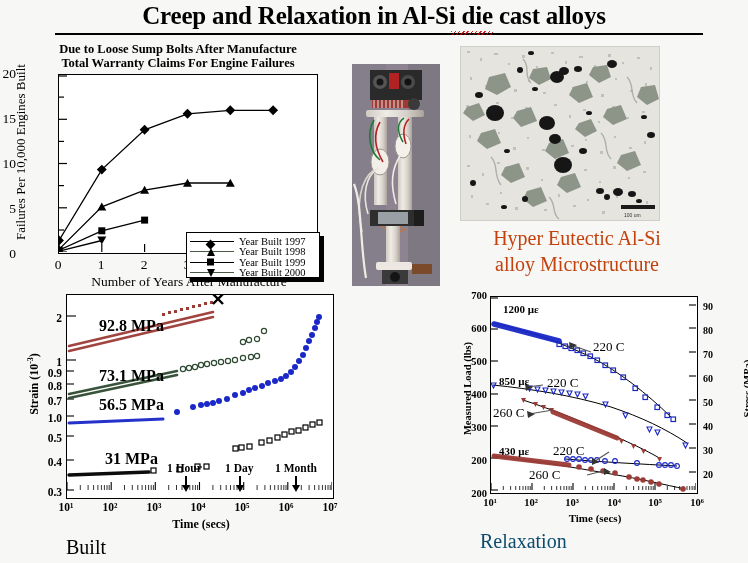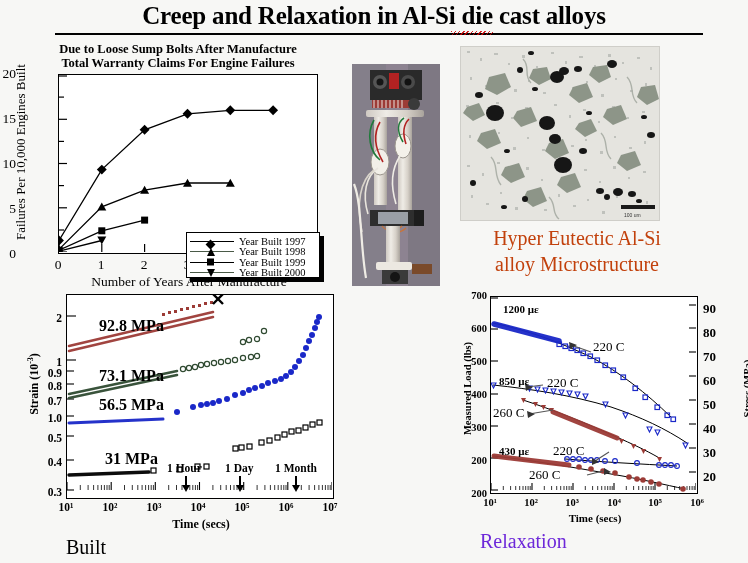--- a/index.html
+++ b/index.html
@@ -109,27 +109,27 @@
   }
   #relax-y2title{
     position:absolute; left:232px; top:95px; width:150px; text-align:center;
     transform:rotate(-90deg); font-size:10.5px; font-weight:bold;
   }
   #relax-xtitle{
     position:absolute; left:50px; top:224px; width:210px; text-align:center;
     font-size:11px; font-weight:bold;
   }
   .r-ylab{ position:absolute; right:261px; font-size:10.5px; font-weight:bold; text-align:right; width:26px;}
-  .r-y2lab{ position:absolute; left:263px; font-size:13px; font-weight:bold; text-align:left; width:24px;}
+  .r-y2lab{ position:absolute; left:263px; font-size:10px; font-weight:bold; text-align:left; width:24px;}
   .r-xlab{ position:absolute; top:209px; font-size:10.5px; font-weight:bold; text-align:center; width:24px;}
   .r-ann{ position:absolute; font-size:11px; font-weight:bold; z-index:5; white-space:nowrap;}
   .r-ann.big{ font-size:13px; font-weight:normal; font-family:"Liberation Serif",serif;}
   #relax-caption{
     position:absolute; left:40px; top:242px; width:180px;
-    font-size:20px; color:#6d28d9;
+    font-size:20px; color:#0c4a6e;
   }
 
   
   #photo-rig{
     position:absolute; left:352px; top:64px; width:88px; height:222px;
     background:
       linear-gradient(105deg,#8f7d93 0%,#9a8a9e 18%,#7d7b84 34%,#8a8790 52%,#76737c 70%,#8e8491 88%,#7c7a83 100%);
     overflow:hidden;
   }
   #photo-micro{

